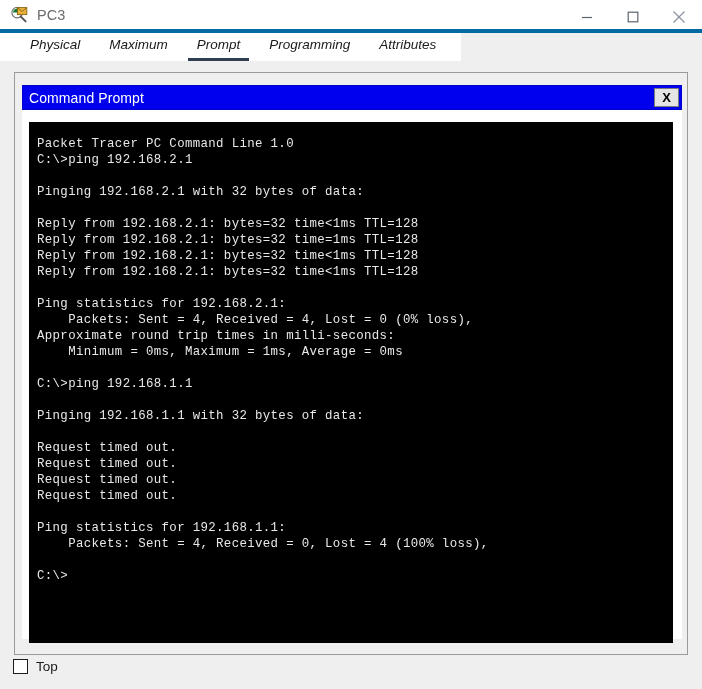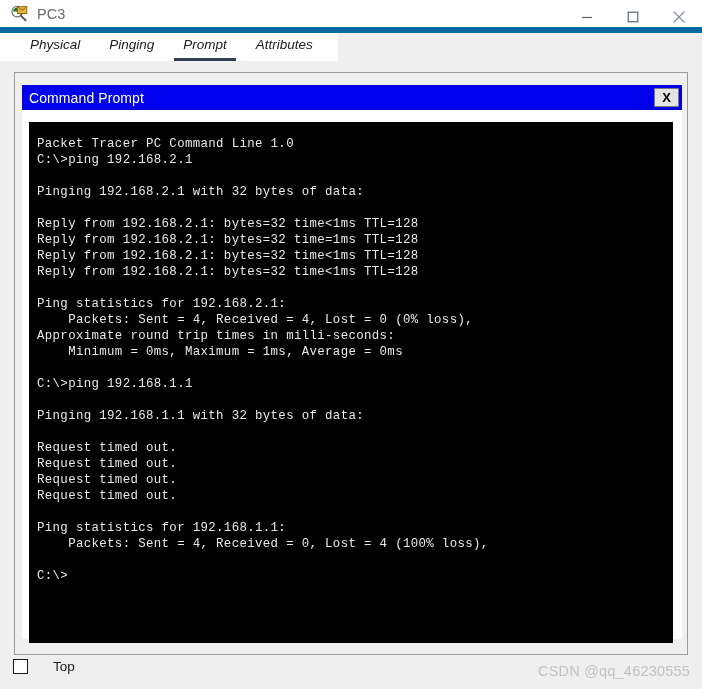--- a/index.html
+++ b/index.html
@@ -13,21 +13,21 @@
   body {
     font-family: "Liberation Sans", sans-serif;
     background: #efefef;
     position: relative;
   }
 
   
   .titlebar {
     height: 33px;
     background: #ffffff;
-    border-bottom: 6px solid #0369a1;
+    border-bottom: 4px solid #0369a1;
     display: flex;
     align-items: center;
     position: relative;
   }
   .titlebar-left {
     display: flex;
     align-items: center;
     padding-left: 11px;
     gap: 9px;
   }
@@ -179,21 +179,21 @@
     width: 702px;
     height: 34px;
     background: #efefef;
   }
   .top-check-row {
     position: absolute;
     left: 13px;
     top: 4px;
     display: flex;
     align-items: center;
-    gap: 25px;
+    gap: 8px;
   }
   .checkbox {
     width: 15px;
     height: 15px;
     background: #ffffff;
     border: 1px solid #1c1c1c;
     cursor: default;
   }
   .top-label {
     font-size: 13.5px;
@@ -242,22 +242,23 @@
         <line x1="1.5" y1="1.5" x2="12.5" y2="12.5" stroke="#8b94a0" stroke-width="1.2"></line>
         <line x1="12.5" y1="1.5" x2="1.5" y2="12.5" stroke="#8b94a0" stroke-width="1.2"></line>
       </svg>
     </button>
   </div>
 </div>
 
 <div class="tabstrip-wrap">
   <div class="tabstrip">
     <div class="tab">Physical</div>
-    <div class="tab">Pinging</div>
+    <div class="tab">Maximum</div>
     <div class="tab active">Prompt</div>
+    <div class="tab">Programming</div>
     <div class="tab">Attributes</div>
   </div>
 </div>
 
 <div class="panel">
   <div class="cmd-window">
     <div class="cmd-titlebar">
       <span class="cmd-title-text">Command Prompt</span>
       <button class="cmd-close-btn">X</button>
     </div>
@@ -294,14 +295,13 @@
       </div>
     </div>
   </div>
 </div>
 
 <div class="bottom-bar">
   <div class="top-check-row">
     <span class="checkbox"></span>
     <span class="top-label">Top</span>
   </div>
-  <div class="watermark">CSDN @qq_46230555</div>
 </div>
 
 </body></html>

